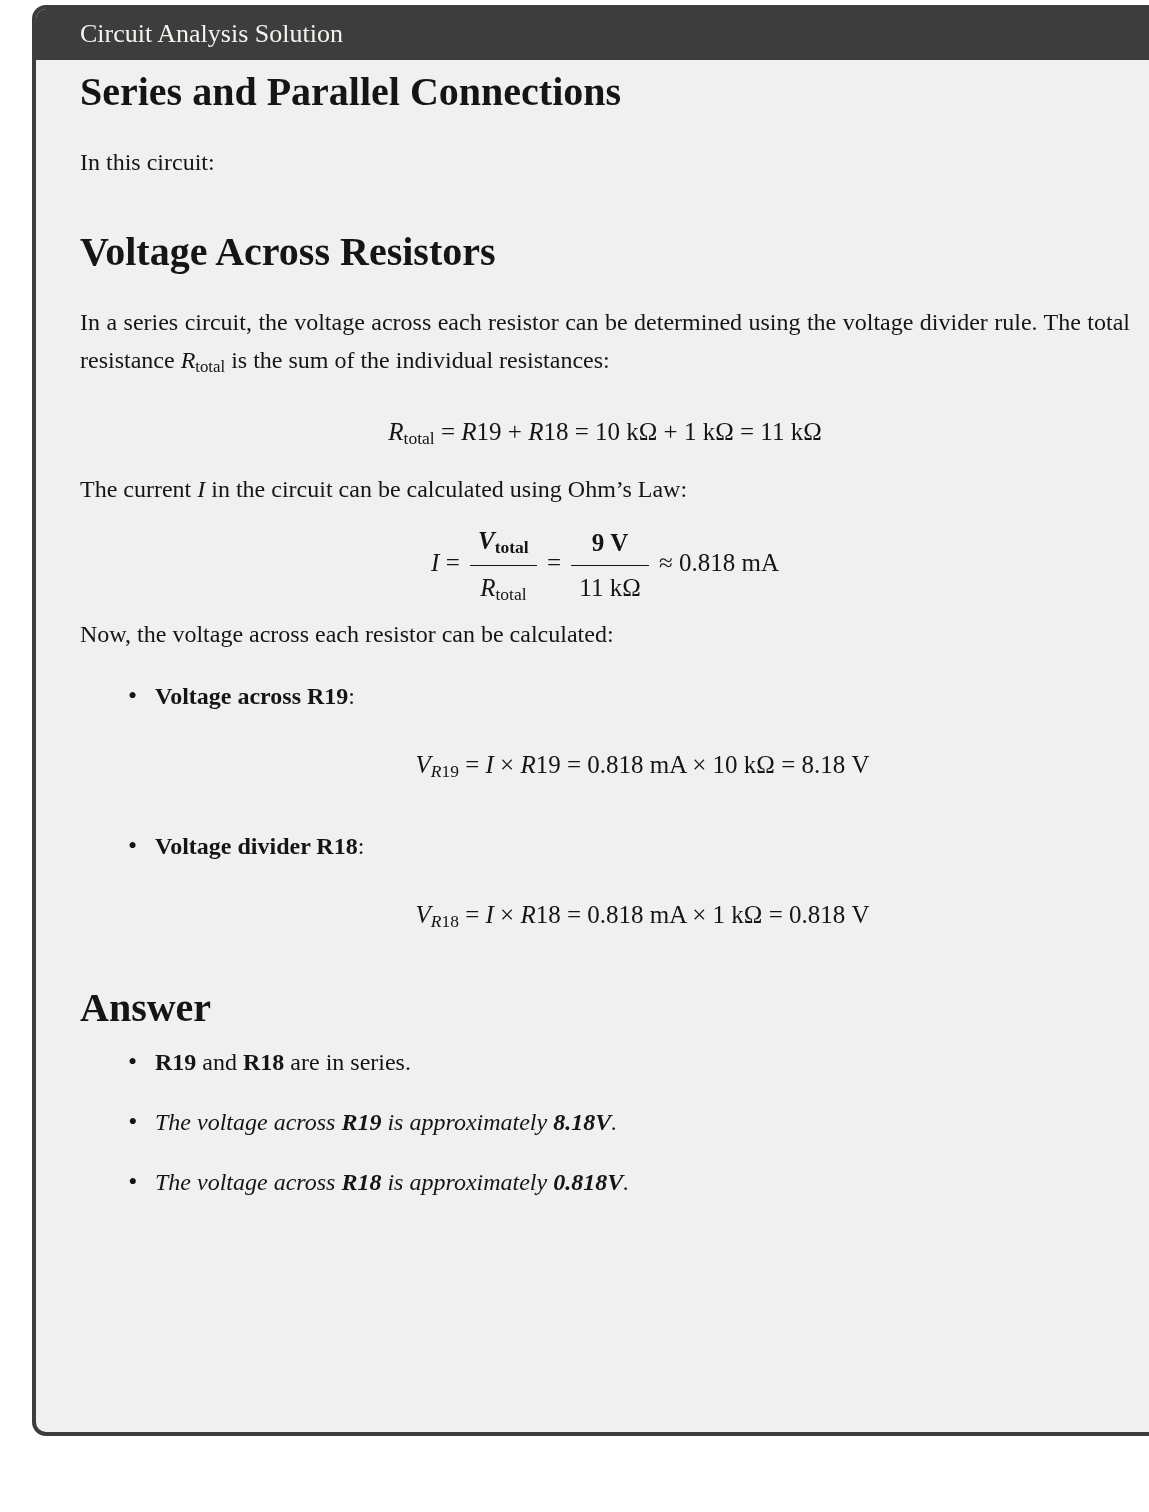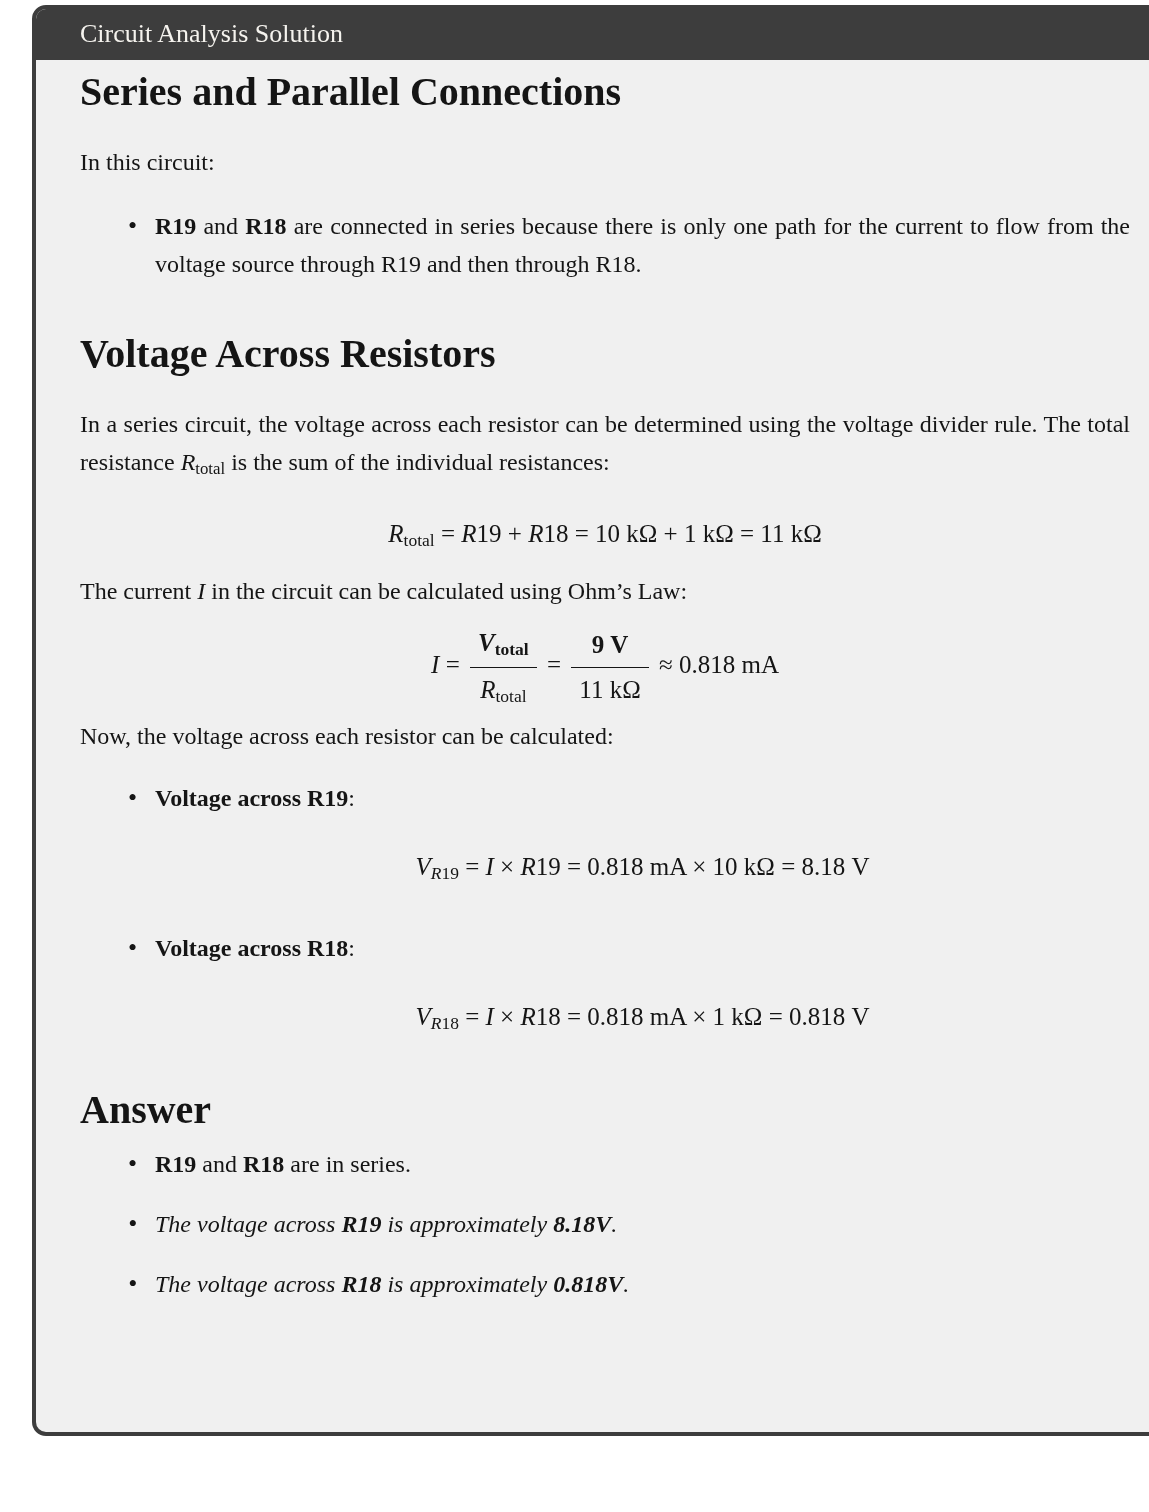--- a/index.html
+++ b/index.html
@@ -116,41 +116,38 @@
     <div class="card-header">
       <span>Circuit Analysis Solution</span>
     </div>
 
     <div class="card-body">
 
       <h1>Series and Parallel Connections</h1>
 
       <p class="body-text">In this circuit:</p>
 
-      <ul class="blist">
-        <li><b>R19</b><span> and </span><b>R18</b><span> are connected in series because there is only one path for the current to flow from the voltage source through R19 and then through R18.</span></li>
-      </ul>
 
       <h1 class="mt-section">Voltage Across Resistors</h1>
 
       <p class="body-text"><span>In a series circuit, the voltage across each resistor can be determined using the voltage divider rule. The total resistance </span><span class="mi">R</span><span class="msub">total</span><span> is the sum of the individual resistances:</span></p>
 
       <div class="eq"><span class="mi">R</span><span class="msub">total</span><span> = </span><span class="mi">R</span><span>19 + </span><span class="mi">R</span><span>18 = 10 kΩ + 1 kΩ = 11 kΩ</span></div>
 
       <p class="body-text tight"><span>The current </span><span class="mi">I</span><span> in the circuit can be calculated using Ohm’s Law:</span></p>
 
       <div class="eq eq-frac"><span class="mi">I</span><span> = </span><span class="frac"><span class="num"><span class="mi">V</span><span class="msub">total</span></span><span class="den"><span class="mi">R</span><span class="msub">total</span></span></span><span> = </span><span class="frac"><span class="num">9 V</span><span class="den">11 kΩ</span></span><span> ≈ 0.818 mA</span></div>
 
       <p class="body-text tighter">Now, the voltage across each resistor can be calculated:</p>
 
       <ul class="blist blist2">
         <li><b>Voltage across R19</b><span>:</span>
           <div class="eq"><span class="mi">V</span><span class="msub"><span class="mi">R</span><span>19</span></span><span> = </span><span class="mi">I</span><span> × </span><span class="mi">R</span><span>19 = 0.818 mA × 10 kΩ = 8.18 V</span></div>
         </li>
-        <li><b>Voltage across R18</b><span>:</span>
+        <li><b>Voltage divider R18</b><span>:</span>
           <div class="eq"><span class="mi">V</span><span class="msub"><span class="mi">R</span><span>18</span></span><span> = </span><span class="mi">I</span><span> × </span><span class="mi">R</span><span>18 = 0.818 mA × 1 kΩ = 0.818 V</span></div>
         </li>
       </ul>
 
       <h1 class="mt-section">Answer</h1>
 
       <ul class="blist alist">
         <li><span></span><b>R19</b><span> and </span><b>R18</b><span> are in series.</span></li>
         <li><span>The voltage across </span><b>R19</b><span> is approximately </span><b>8.18V</b><span>.</span></li>
         <li><span>The voltage across </span><b>R18</b><span> is approximately </span><b>0.818V</b><span>.</span></li>

